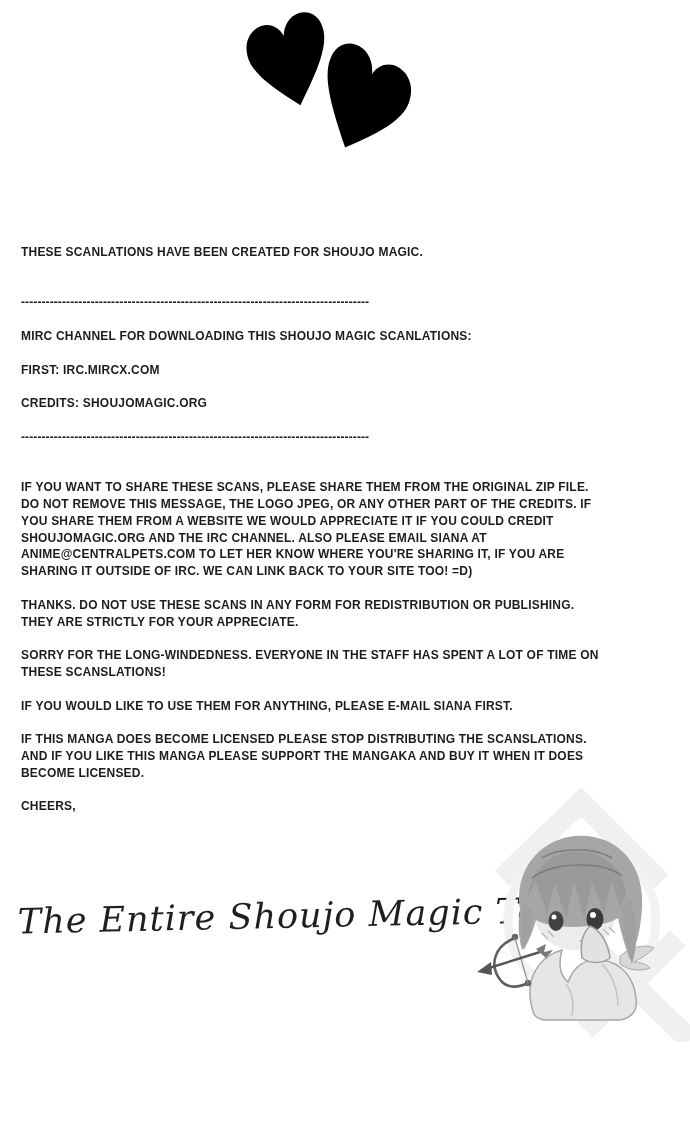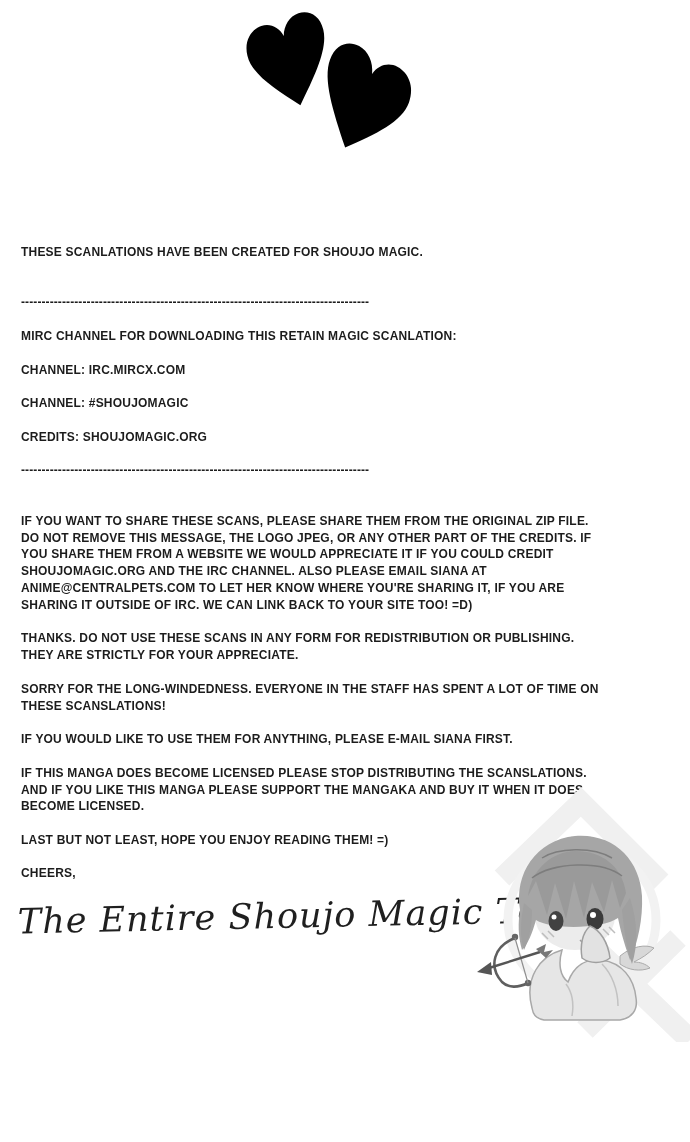--- a/index.html
+++ b/index.html
@@ -45,42 +45,40 @@
     <g transform="translate(78,42) scale(0.92,1.12) rotate(24,50,46)">
       <path d="M50,91 C24,66 3,45 3,26 C3,10 15,2 27,2 C38,2 47,9 50,19 C53,9 62,2 73,2 C85,2 97,10 97,26 C97,45 76,66 50,91 Z" fill="#000000"></path>
     </g>
   </svg>
 
   <div class="credits-flow">
     <p>THESE SCANLATIONS HAVE BEEN CREATED FOR SHOUJO MAGIC.</p>
 
     <div class="irc-block">
       <div class="divider-line">-------------------------------------------------------------------------------------</div>
-      <div>MIRC CHANNEL FOR DOWNLOADING THIS RETAIN MAGIC SCANLATION:</div>
-      <div>CHANNEL: IRC.MIRCX.COM</div>
-      <div>CHANNEL: #SHOUJOMAGIC</div>
+      <div>MIRC CHANNEL FOR DOWNLOADING THIS SHOUJO MAGIC SCANLATIONS:</div>
+      <div>FIRST: IRC.MIRCX.COM</div>
       <div>CREDITS: SHOUJOMAGIC.ORG</div>
       <div class="divider-line">-------------------------------------------------------------------------------------</div>
     </div>
 
     <p>IF YOU WANT TO SHARE THESE SCANS, PLEASE SHARE THEM FROM THE ORIGINAL ZIP FILE.
 DO NOT REMOVE THIS MESSAGE, THE LOGO JPEG, OR ANY OTHER PART OF THE CREDITS. IF
 YOU SHARE THEM FROM A WEBSITE WE WOULD APPRECIATE IT IF YOU COULD CREDIT
 SHOUJOMAGIC.ORG AND THE IRC CHANNEL. ALSO PLEASE EMAIL SIANA AT
 ANIME@CENTRALPETS.COM TO LET HER KNOW WHERE YOU'RE SHARING IT, IF YOU ARE
 SHARING IT OUTSIDE OF IRC. WE CAN LINK BACK TO YOUR SITE TOO! =D)</p>
     <p>THANKS. DO NOT USE THESE SCANS IN ANY FORM FOR REDISTRIBUTION OR PUBLISHING.
 THEY ARE STRICTLY FOR YOUR APPRECIATE.</p>
     <p>SORRY FOR THE LONG-WINDEDNESS. EVERYONE IN THE STAFF HAS SPENT A LOT OF TIME ON
 THESE SCANSLATIONS!</p>
     <p>IF YOU WOULD LIKE TO USE THEM FOR ANYTHING, PLEASE E-MAIL SIANA FIRST.</p>
     <p>IF THIS MANGA DOES BECOME LICENSED PLEASE STOP DISTRIBUTING THE SCANSLATIONS.
 AND IF YOU LIKE THIS MANGA PLEASE SUPPORT THE MANGAKA AND BUY IT WHEN IT DOES
 BECOME LICENSED.</p>
-    <p>LAST BUT NOT LEAST, HOPE YOU ENJOY READING THEM! =)</p>
     <p>CHEERS,</p>
   </div>
 
   <div class="signature">The Entire Shoujo Magic Team!</div>
 
   <svg class="mascot" viewBox="0 0 228 264" aria-hidden="true">
 
     <g>
       <path d="M40,100 L119,24 L199,104" stroke="#f0f0f0" stroke-width="21" fill="none"></path>
       <rect x="109" y="58" width="20" height="26" fill="#f0f0f0"></rect>

